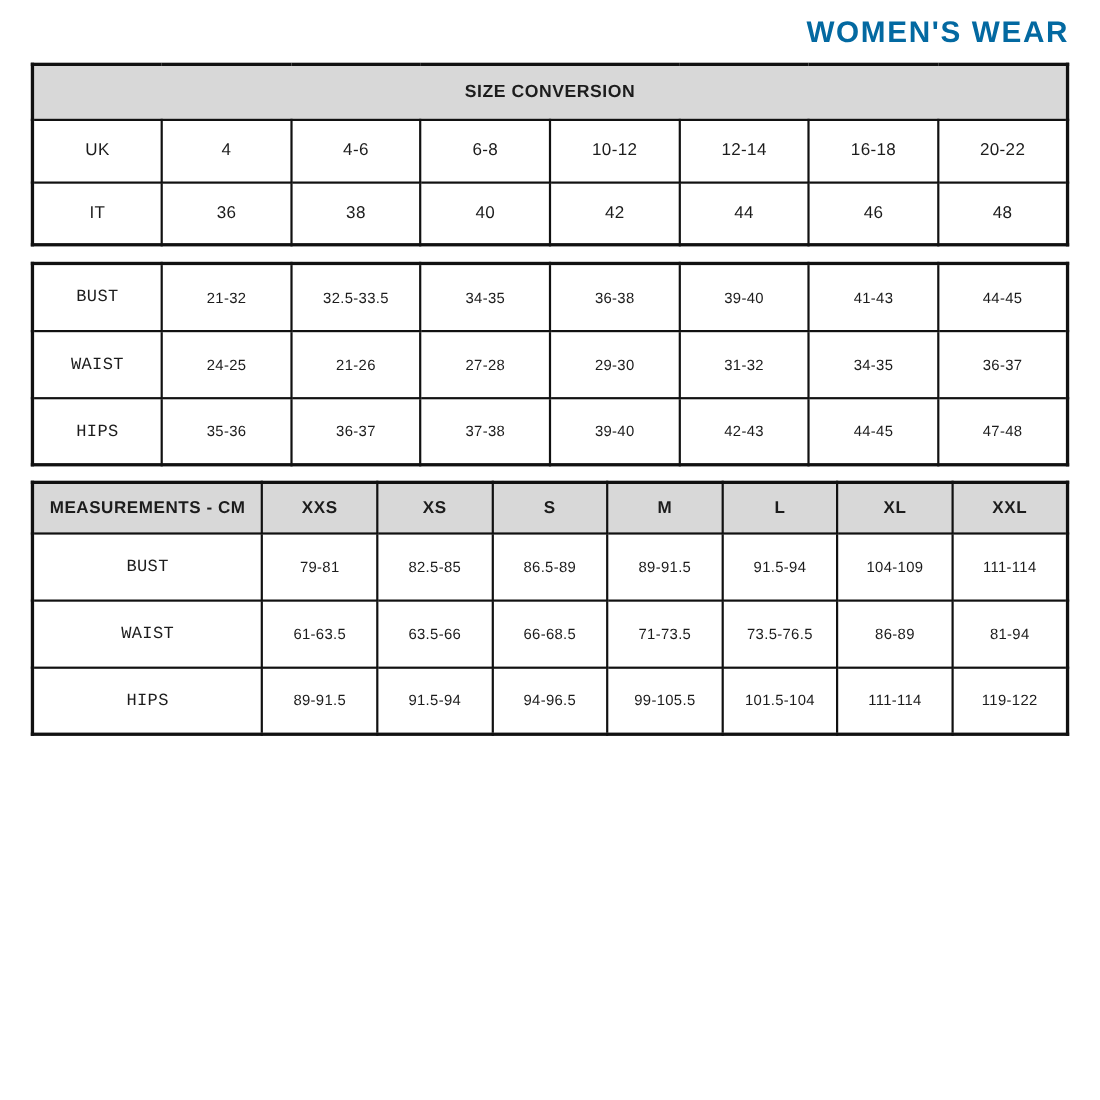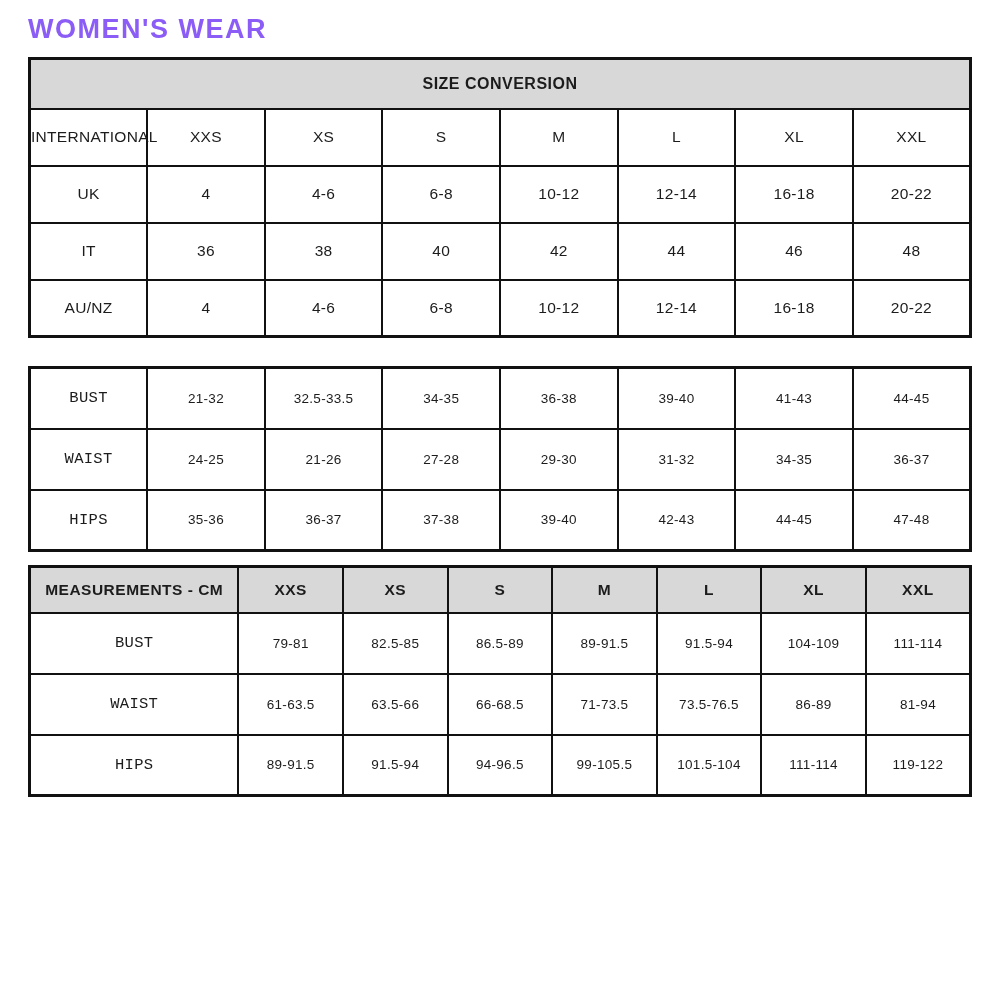--- a/index.html
+++ b/index.html
@@ -4,38 +4,38 @@
 <style>
   * { margin: 0; padding: 0; box-sizing: border-box; }
   html, body {
     width: 1000px; height: 1000px;
     background: #ffffff;
     font-family: "Liberation Sans", "DejaVu Sans", sans-serif;
     color: #1c1c1c;
   }
   .page { width: 1000px; height: 1000px; padding: 10px 28px 12px 28px; }
   .page-title {
-    text-align: left;
+    text-align: right;
     font-size: 27px;
     font-weight: bold;
     letter-spacing: 1.5px;
     padding: 4px 0 12px 0;
-    color: #8b5cf6;
+    color: #0369a1;
   }
   table {
     width: 100%;
     border-collapse: collapse;
     table-layout: fixed;
   }
   table, th, td { border: 2px solid #111111; }
   table { border-width: 3px; }
   td, th { text-align: center; vertical-align: middle; }
 
   
-  .tbl-conv { margin-bottom: 28px; border-radius: 32px; }
+  .tbl-conv { margin-bottom: 14px; border-radius: 32px; }
   .tbl-conv .tbl-banner {
     background: #d8d8d8;
     height: 50px;
     font-size: 16px;
     font-weight: bold;
     letter-spacing: 0.5px;
   }
   .tbl-conv td { height: 57px; font-size: 15.5px; letter-spacing: 0.3px; }
   .tbl-conv td.col-label { width: 17.8%; }
 
@@ -57,60 +57,40 @@
 
 <div class="page">
 
   <div class="page-title">WOMEN'S WEAR</div>
 
   <table class="tbl-conv">
     <tbody>
       <tr>
         <td class="tbl-banner" colspan="8">SIZE CONVERSION</td>
       </tr>
-      <tr id="conv-header-row">
-        <td class="col-label">INTERNATIONAL</td>
-      <td>XXS</td>
-          <td>XS</td>
-          <td>S</td>
-          <td>M</td>
-          <td>L</td>
-          <td>XL</td>
-          <td>XXL</td>
-        </tr>
 
     <tr>
           <td class="col-label">UK</td>
           <td>4</td>
           <td>4-6</td>
           <td>6-8</td>
           <td>10-12</td>
           <td>12-14</td>
           <td>16-18</td>
           <td>20-22</td>
         </tr>
         <tr>
           <td class="col-label">IT</td>
           <td>36</td>
           <td>38</td>
           <td>40</td>
           <td>42</td>
           <td>44</td>
           <td>46</td>
           <td>48</td>
-        </tr>
-        <tr>
-          <td class="col-label">AU/NZ</td>
-          <td>4</td>
-          <td>4-6</td>
-          <td>6-8</td>
-          <td>10-12</td>
-          <td>12-14</td>
-          <td>16-18</td>
-          <td>20-22</td>
         </tr>
       </tbody>
   </table>
 
   <table class="tbl-meas" id="tbl-in">
     <tbody>
 
     <tr>
           <td class="row-label">BUST</td>
           <td>21-32</td>

